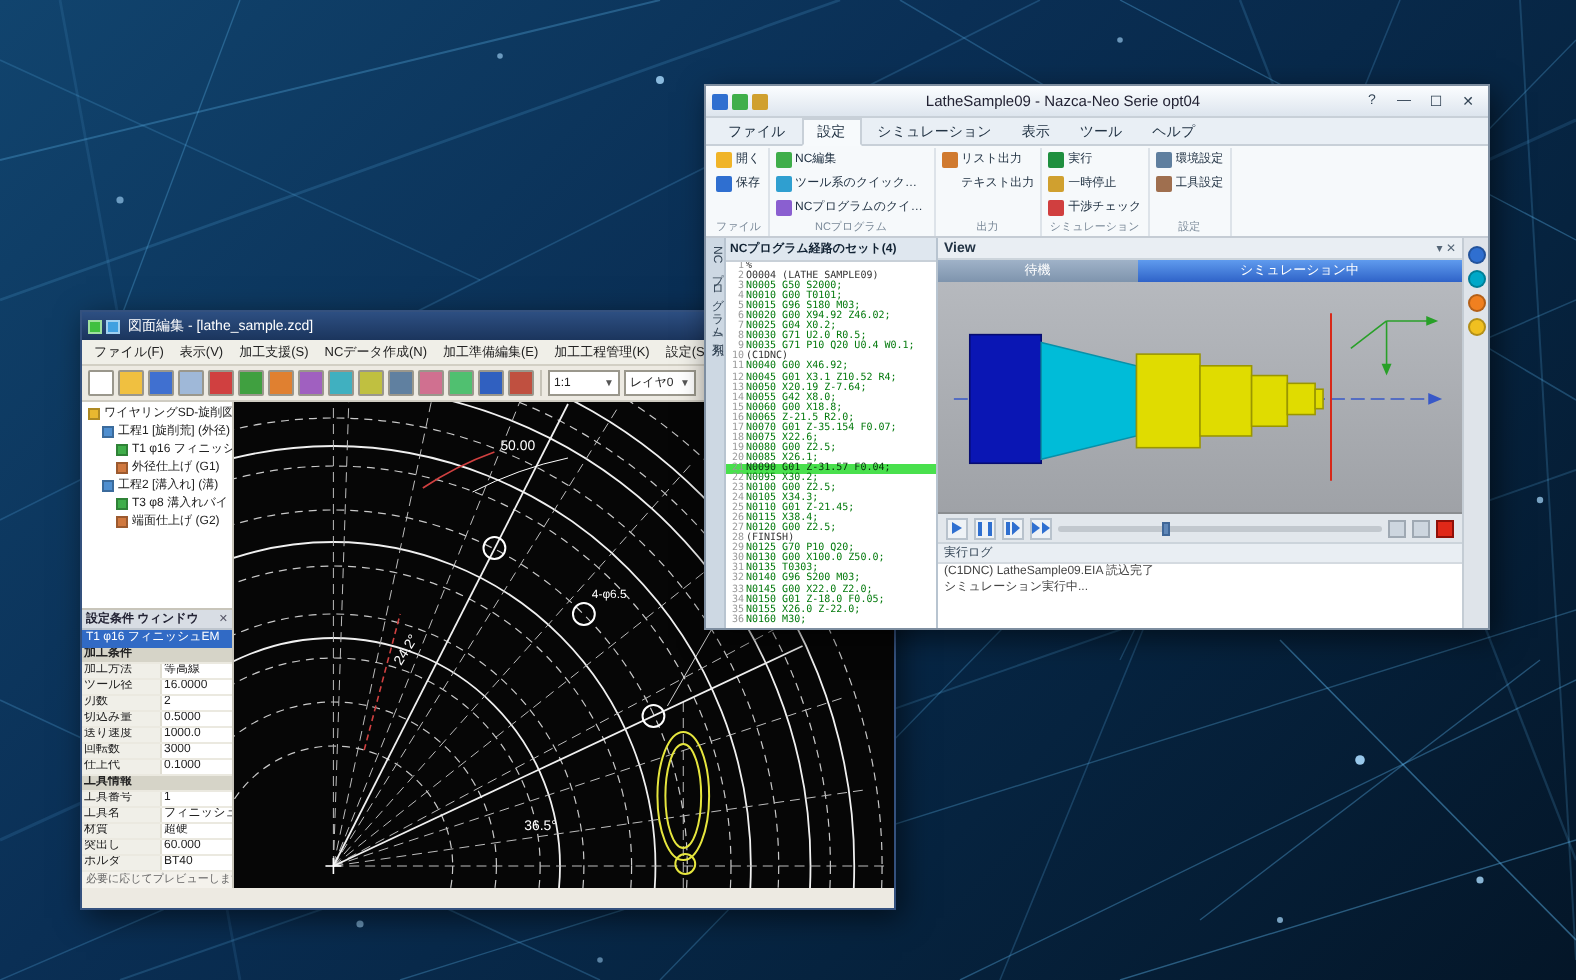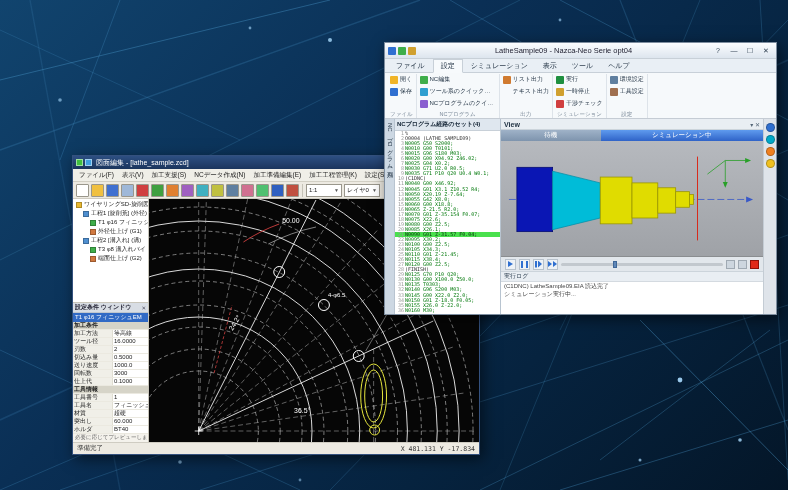--- a/index.html
+++ b/index.html
@@ -5,21 +5,21 @@
   * { margin:0; padding:0; box-sizing:border-box; }
   html,body { width:788px; height:490px; overflow:hidden; }
   body {
     position:relative;
     font-family:"Liberation Sans","DejaVu Sans",sans-serif;
     background:linear-gradient(135deg,#11446e 0%,#0a2f55 38%,#062granite 0,#06233f 70%,#041628 100%);
     background:linear-gradient(135deg,#11446e 0%,#0a2f55 38%,#06233f 70%,#041628 100%);
   }
   svg.bg { position:absolute; inset:0; }
 
-  .win { position:absolute; box-shadow:3px 4px 14px rgba(0,0,0,.55);margin-left:32px; }
+  .win { position:absolute; box-shadow:3px 4px 14px rgba(0,0,0,.55); }
 
   
   .cad { left:40px; top:155px; width:408px; height:300px; z-index:1;
          background:#edeae2; border:1px solid #34517e; display:flex; flex-direction:column; }
   .cad-title { height:14px; background:linear-gradient(#2d4f82,#1b355d); color:#fff;
                display:flex; align-items:center; gap:2px; padding:0 3px; font-size:7px; }
   .tico { width:7px; height:7px; border:1px solid rgba(255,255,255,.5); }
   .cad-title-text { flex:1; white-space:nowrap; overflow:hidden; padding-left:2px; }
   .cwb { width:12px; height:10px; display:flex; align-items:center; justify-content:center;
          font-size:6.5px; background:rgba(255,255,255,.12); border:1px solid rgba(255,255,255,.25); }
@@ -412,24 +412,20 @@
 
         <text x="134" y="24" fill="#ffffff" font-size="7">50.00</text>
         <text x="84" y="132" fill="#ffffff" font-size="7" transform="rotate(-58 84 132)">24.2°</text>
         <text x="146" y="214" fill="#ffffff" font-size="7">36.5°</text>
         <text x="256" y="88" fill="#ffffff" font-size="6">N6-4</text>
         <text x="180" y="98" fill="#ffffff" font-size="6">4-φ6.5</text>
       </svg>
     </div>
   </div>
 
-  <div class="cad-status">
-    <span>準備完了</span>
-    <span class="coords">X 481.131   Y -17.834</span>
-  </div>
 </div>
 
 <div class="win cam">
   <div class="cam-title">
     <span class="q-ico" style="background:#2f6fd0"></span>
     <span class="q-ico" style="background:#3fae4a"></span>
     <span class="q-ico" style="background:#d0a02f"></span>
     <span class="cam-title-text">LatheSample09 - Nazca-Neo Serie opt04</span>
     <span class="wb">?</span>
     <span class="wb">—</span>

